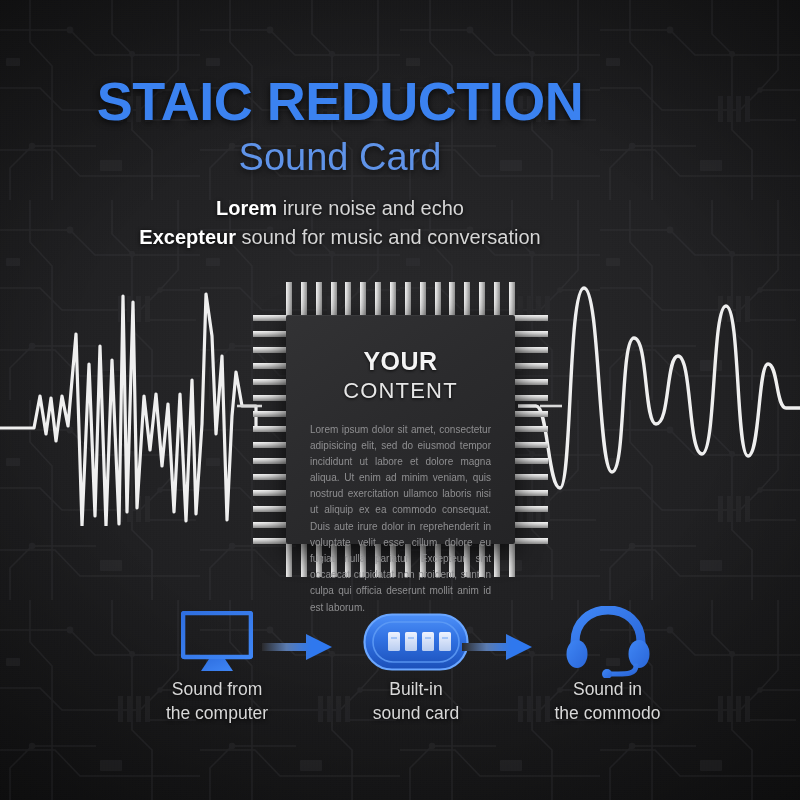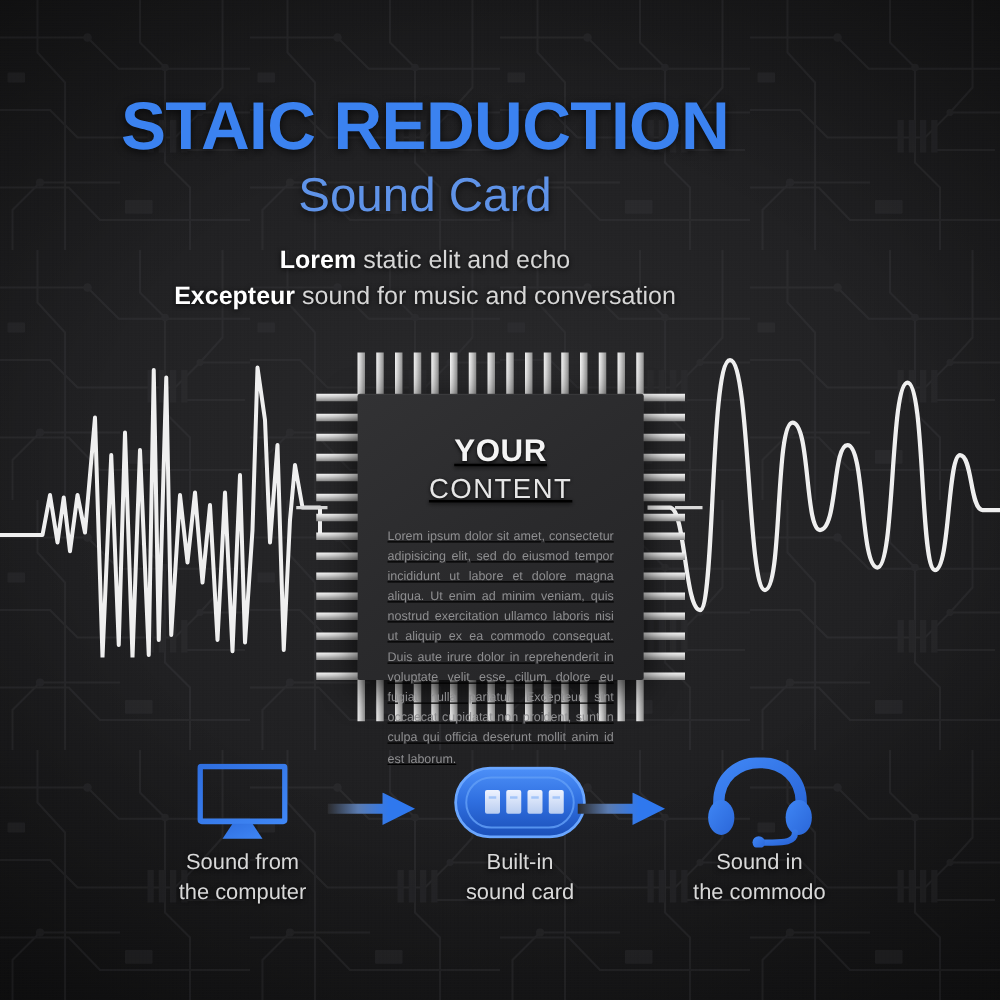--- a/index.html
+++ b/index.html
@@ -81,21 +81,20 @@
     width:229px; height:229px;
     background:linear-gradient(145deg,#323234 0%, #2b2b2d 45%, #242426 100%);
     border-radius:2px;
     box-shadow:0 8px 26px rgba(0,0,0,0.75), inset 0 1px 0 rgba(255,255,255,0.05);
     z-index:3;
   }
   .chip-inner {
     position:absolute; left:0; top:0; right:0; bottom:0;
     padding:34px 22px 0 22px;
     text-align:center;
-    text-decoration:underline;
   }
   .chip-your {
     font-size:25px; font-weight:bold; color:#f4f4f4;
     letter-spacing:0.5px; line-height:1.0;
     text-shadow:0 1px 3px rgba(0,0,0,0.8);
   }
   .chip-content {
     font-size:22px; font-weight:300; color:#e6e6e6;
     letter-spacing:1.2px; line-height:1.25; margin-top:3px;
     text-shadow:0 1px 3px rgba(0,0,0,0.8);
@@ -126,21 +125,21 @@
 
   
   .flow { position:absolute; left:0; top:606px; width:800px; height:160px; z-index:6; }
   .flow-item { position:absolute; text-align:center; }
   .flow-label {
     font-size:17.5px; color:#d8d8d8; line-height:1.35;
     text-shadow:0 1px 4px rgba(0,0,0,0.85);
     white-space:pre-line;
   }
   .icon-slot { height:72px; display:flex; align-items:center; justify-content:center; }
-  .item-computer { left:114px; top:0;   width:160px; }
+  .item-computer { left:137px; top:0;   width:160px; }
   .item-card     { left:346px; top:0;   width:140px; }
   .item-headset  { left:520px; top:0;   width:175px; }
   .arrow-1 { position:absolute; left:262px; top:28px; }
   .arrow-2 { position:absolute; left:462px; top:28px; }
 </style>
 </head>
 <body>
 
 <div id="stage">
 
@@ -174,21 +173,21 @@
       </pattern>
     </defs>
     <rect width="800" height="800" fill="url(#cgrid)"></rect>
   </svg>
   <div class="noise-layer"></div>
 
   <div class="header">
     <div class="title-main">STAIC REDUCTION</div>
     <div class="title-sub">Sound Card</div>
     <div class="tagline">
-      <div><b>Lorem</b><span> static elit and echo</span></div>
+      <div><b>Lorem</b><span> irure noise and echo</span></div>
       <div><b>Excepteur</b><span> sound for music and conversation</span></div>
     </div>
   </div>
 
   <svg class="wave wave-left" width="270" height="250" viewBox="0 0 270 250">
     <g fill="none" stroke="#efefef" stroke-width="3.2" stroke-linejoin="round" stroke-linecap="round">
       <path d="M0 152 H38 L44 120 L50 158 L55 122 L60 165 L66 120 L72 150
                L80 58 L86 250 L93 88 L99 240 L104 70 L110 250 L116 84
                L123 248 L127 20 L131 236 L137 26 L141 232 L148 120
                L154 174 L160 118 L166 190 L172 128 L178 236 L184 118

